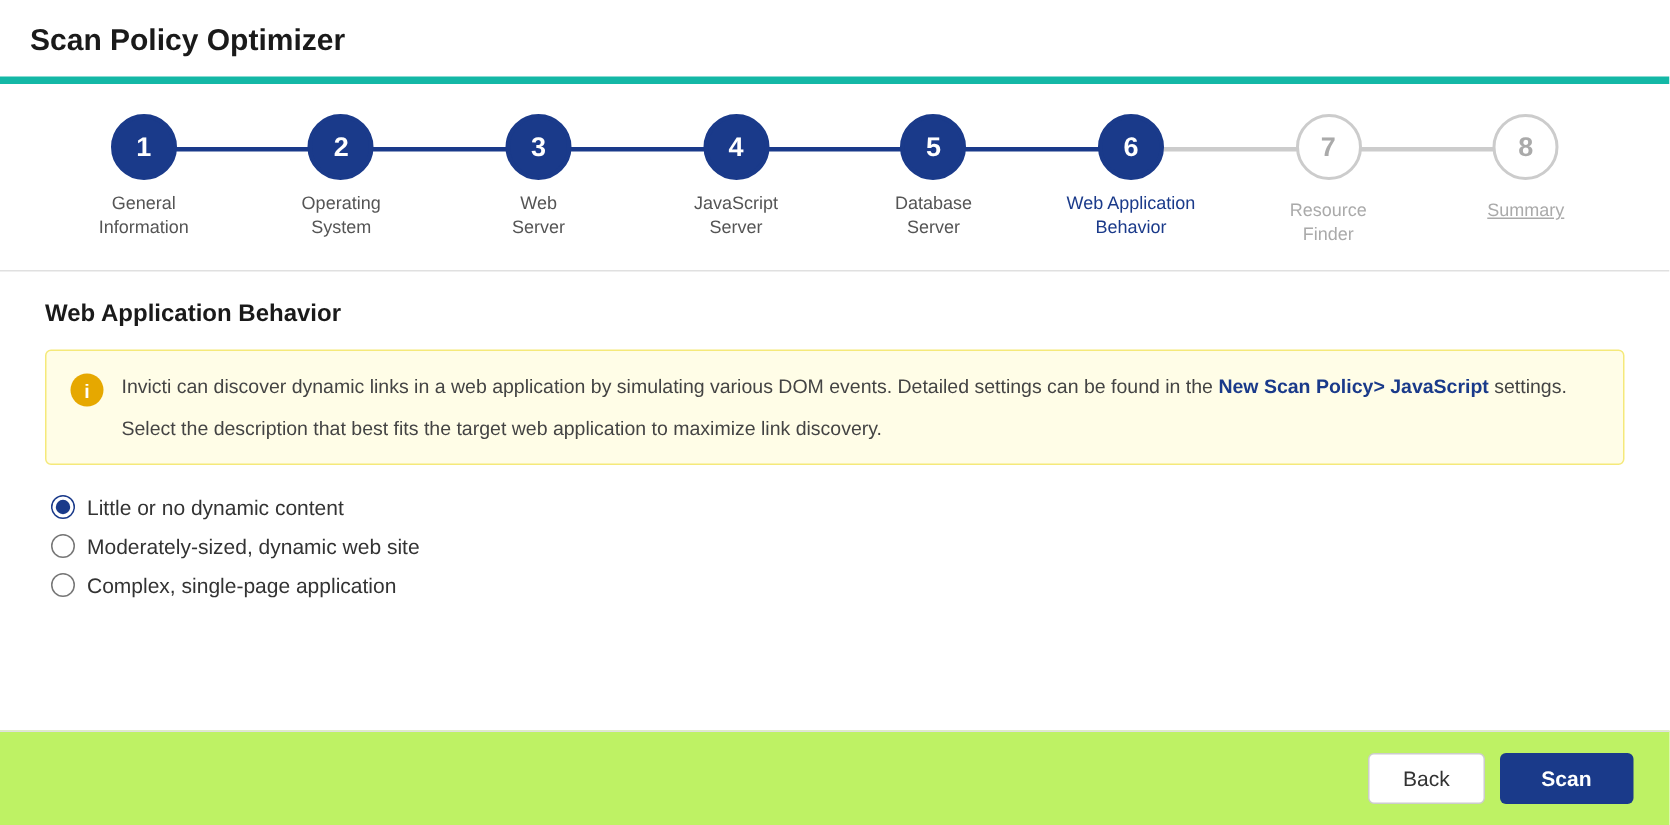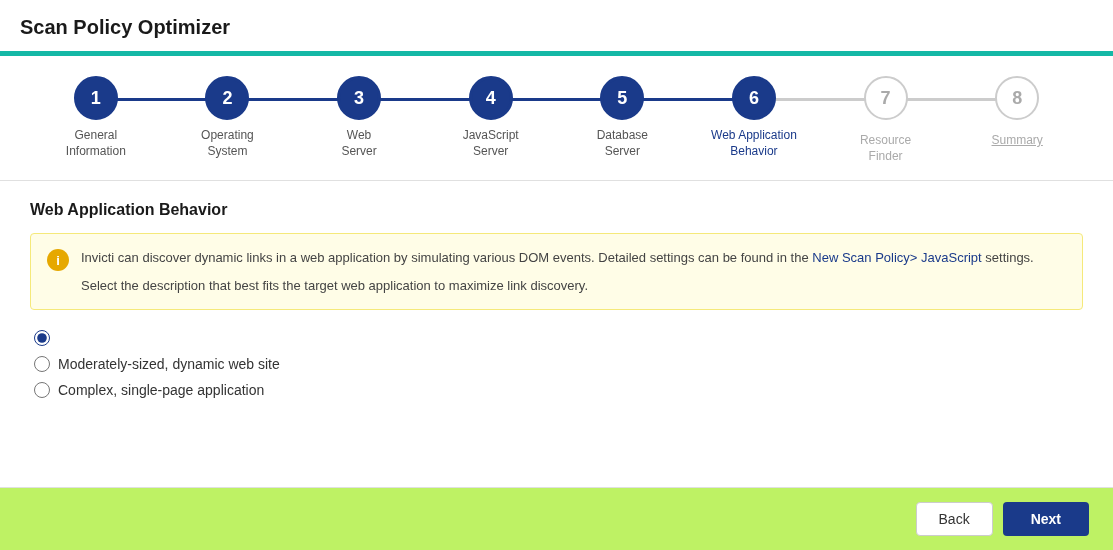--- a/index.html
+++ b/index.html
@@ -137,21 +137,21 @@
     }
 
     .info-text {
       font-size: 13px;
       color: #444;
       line-height: 1.5;
     }
 
     .info-text a, .info-link {
       color: #1a3a8a;
-      font-weight: 400;
+      font-weight: 700;
       text-decoration: none;
     }
 
     .info-text p:first-child {
       margin-bottom: 8px;
     }
 
     .radio-group {
       display: flex;
       flex-direction: column;
@@ -278,28 +278,29 @@
         <span>Invicti can discover dynamic links in a web application by simulating various DOM events. Detailed settings can be found in the </span><a href="#" class="info-link">New Scan Policy&gt; JavaScript</a><span> settings.</span>
       </p>
       <p>Select the description that best fits the target web application to maximize link discovery.</p>
     </div>
   </div>
 
   <div class="radio-group" id="radio-group">
 
   <label class="radio-item">
         <input type="radio" name="web-app-behavior" id="opt1" checked="" style="">
+        <span>Little or no dynamic content</span>
       </label>
       <label class="radio-item">
         <input type="radio" name="web-app-behavior" id="opt2" style="">
         <span>Moderately-sized, dynamic web site</span>
       </label>
       <label class="radio-item">
         <input type="radio" name="web-app-behavior" id="opt3" style="">
         <span>Complex, single-page application</span>
       </label>
     </div>
 </div>
 
 <div class="footer">
   <button class="btn-back">Back</button>
-  <button class="btn-next">Next</button>
+  <button class="btn-next">Scan</button>
 </div>
 
 </body></html>

